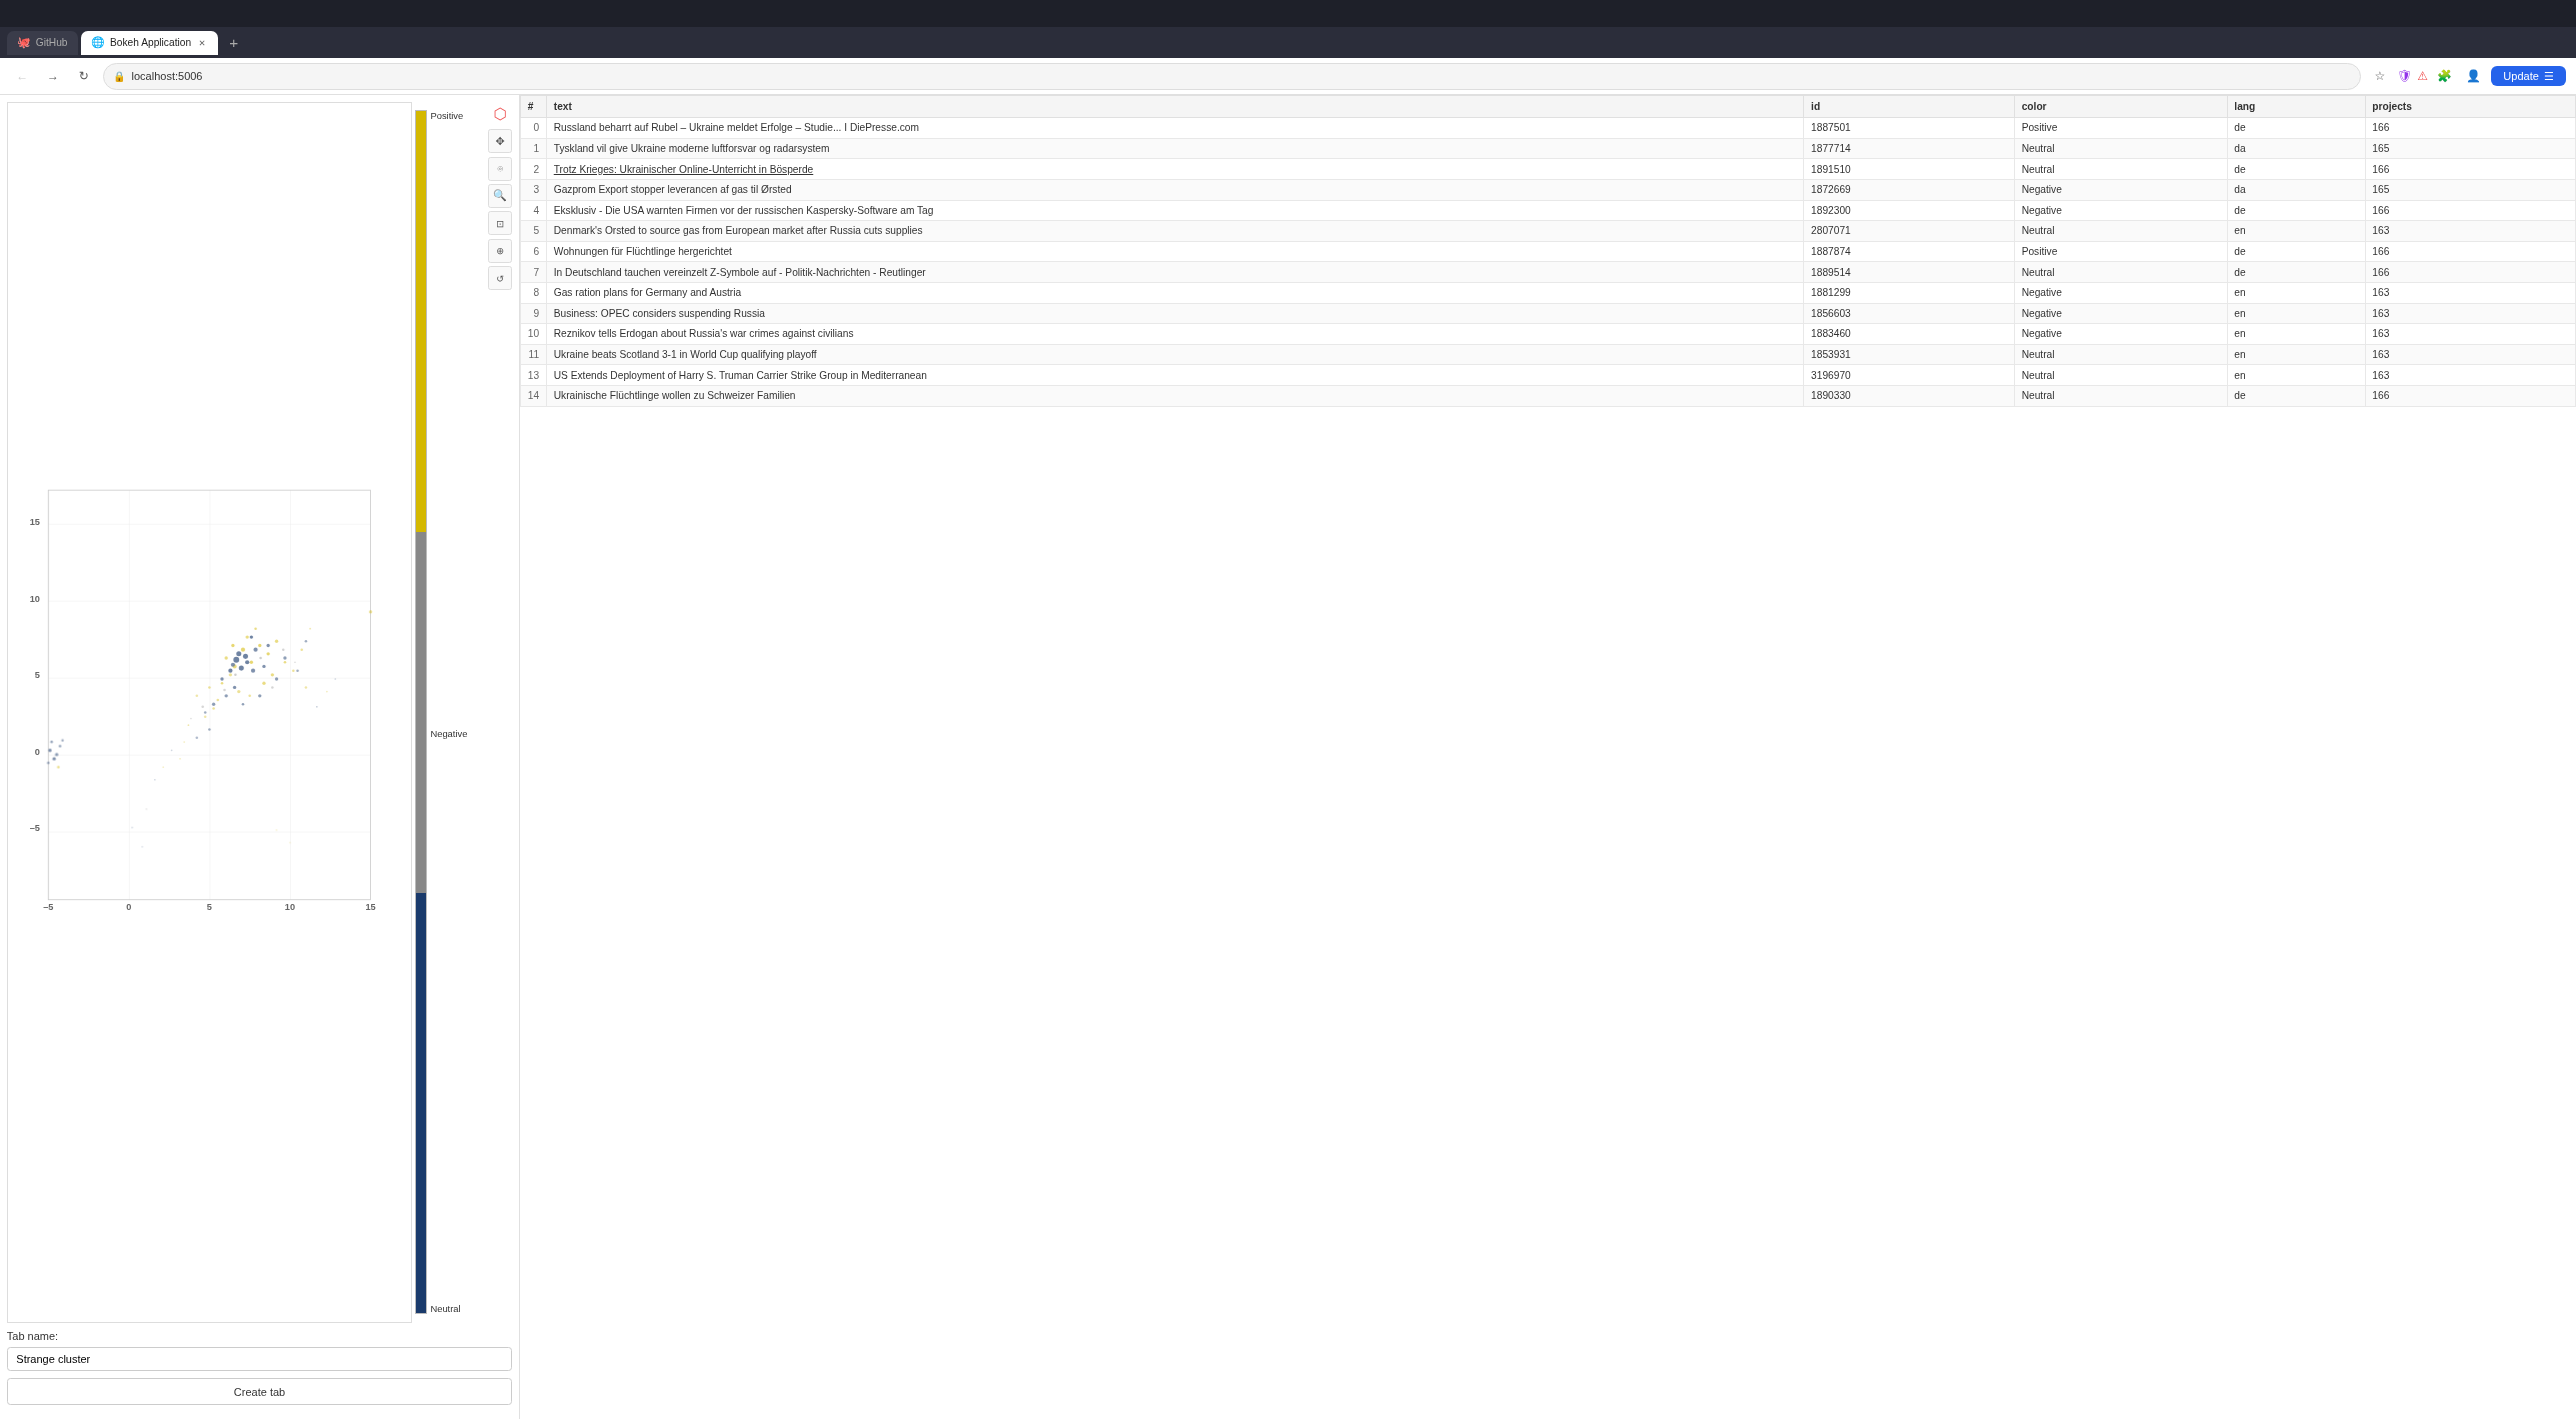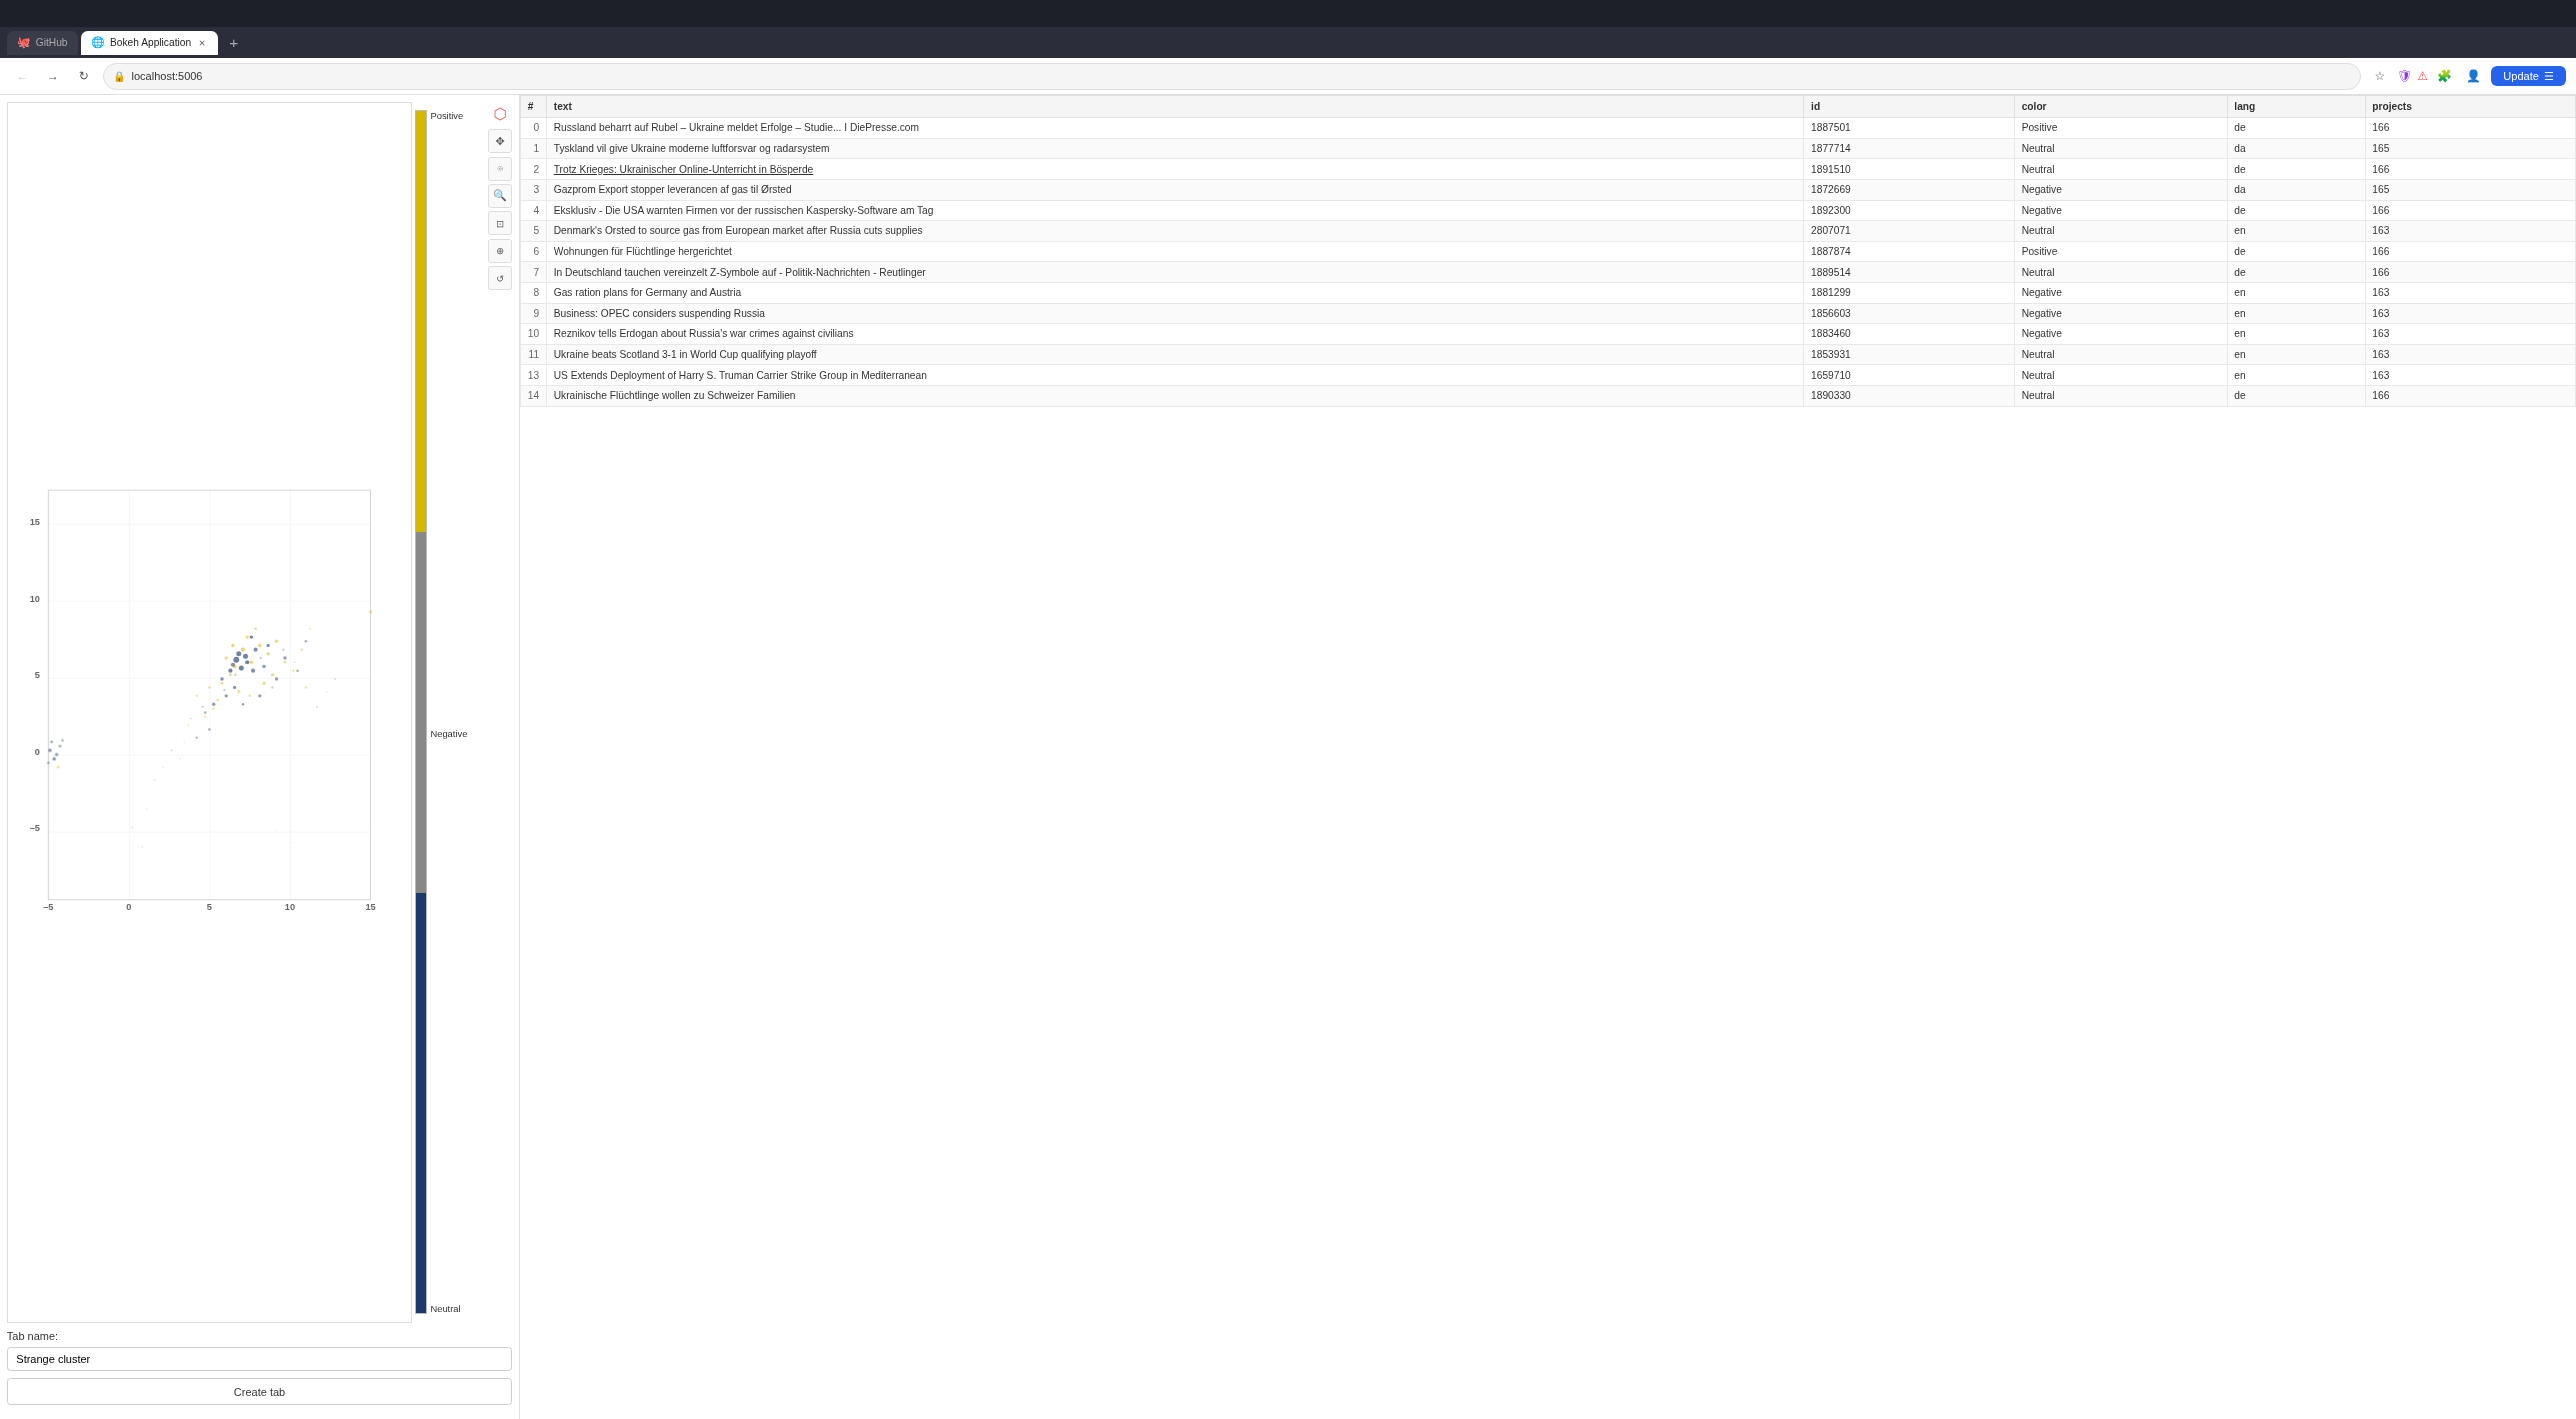--- a/index.html
+++ b/index.html
@@ -359,21 +359,21 @@
     <td>11</td>
     <td style="max-width:324px;overflow:hidden;text-overflow:ellipsis;">Ukraine beats Scotland 3-1 in World Cup qualifying playoff</td>
     <td>1853931</td>
     <td class="neutral-badge">Neutral</td>
     <td>en</td>
     <td>163</td>
   </tr>
             <tr>
     <td>13</td>
     <td style="max-width:324px;overflow:hidden;text-overflow:ellipsis;">US Extends Deployment of Harry S. Truman Carrier Strike Group in Mediterranean</td>
-    <td>1659710</td>
+    <td>3196970</td>
     <td class="neutral-badge">Neutral</td>
     <td>en</td>
     <td>163</td>
   </tr>
             <tr>
     <td>14</td>
     <td style="max-width:324px;overflow:hidden;text-overflow:ellipsis;">Ukrainische Flüchtlinge wollen zu Schweizer Familien</td>
     <td>1890330</td>
     <td class="neutral-badge">Neutral</td>
     <td>de</td>

